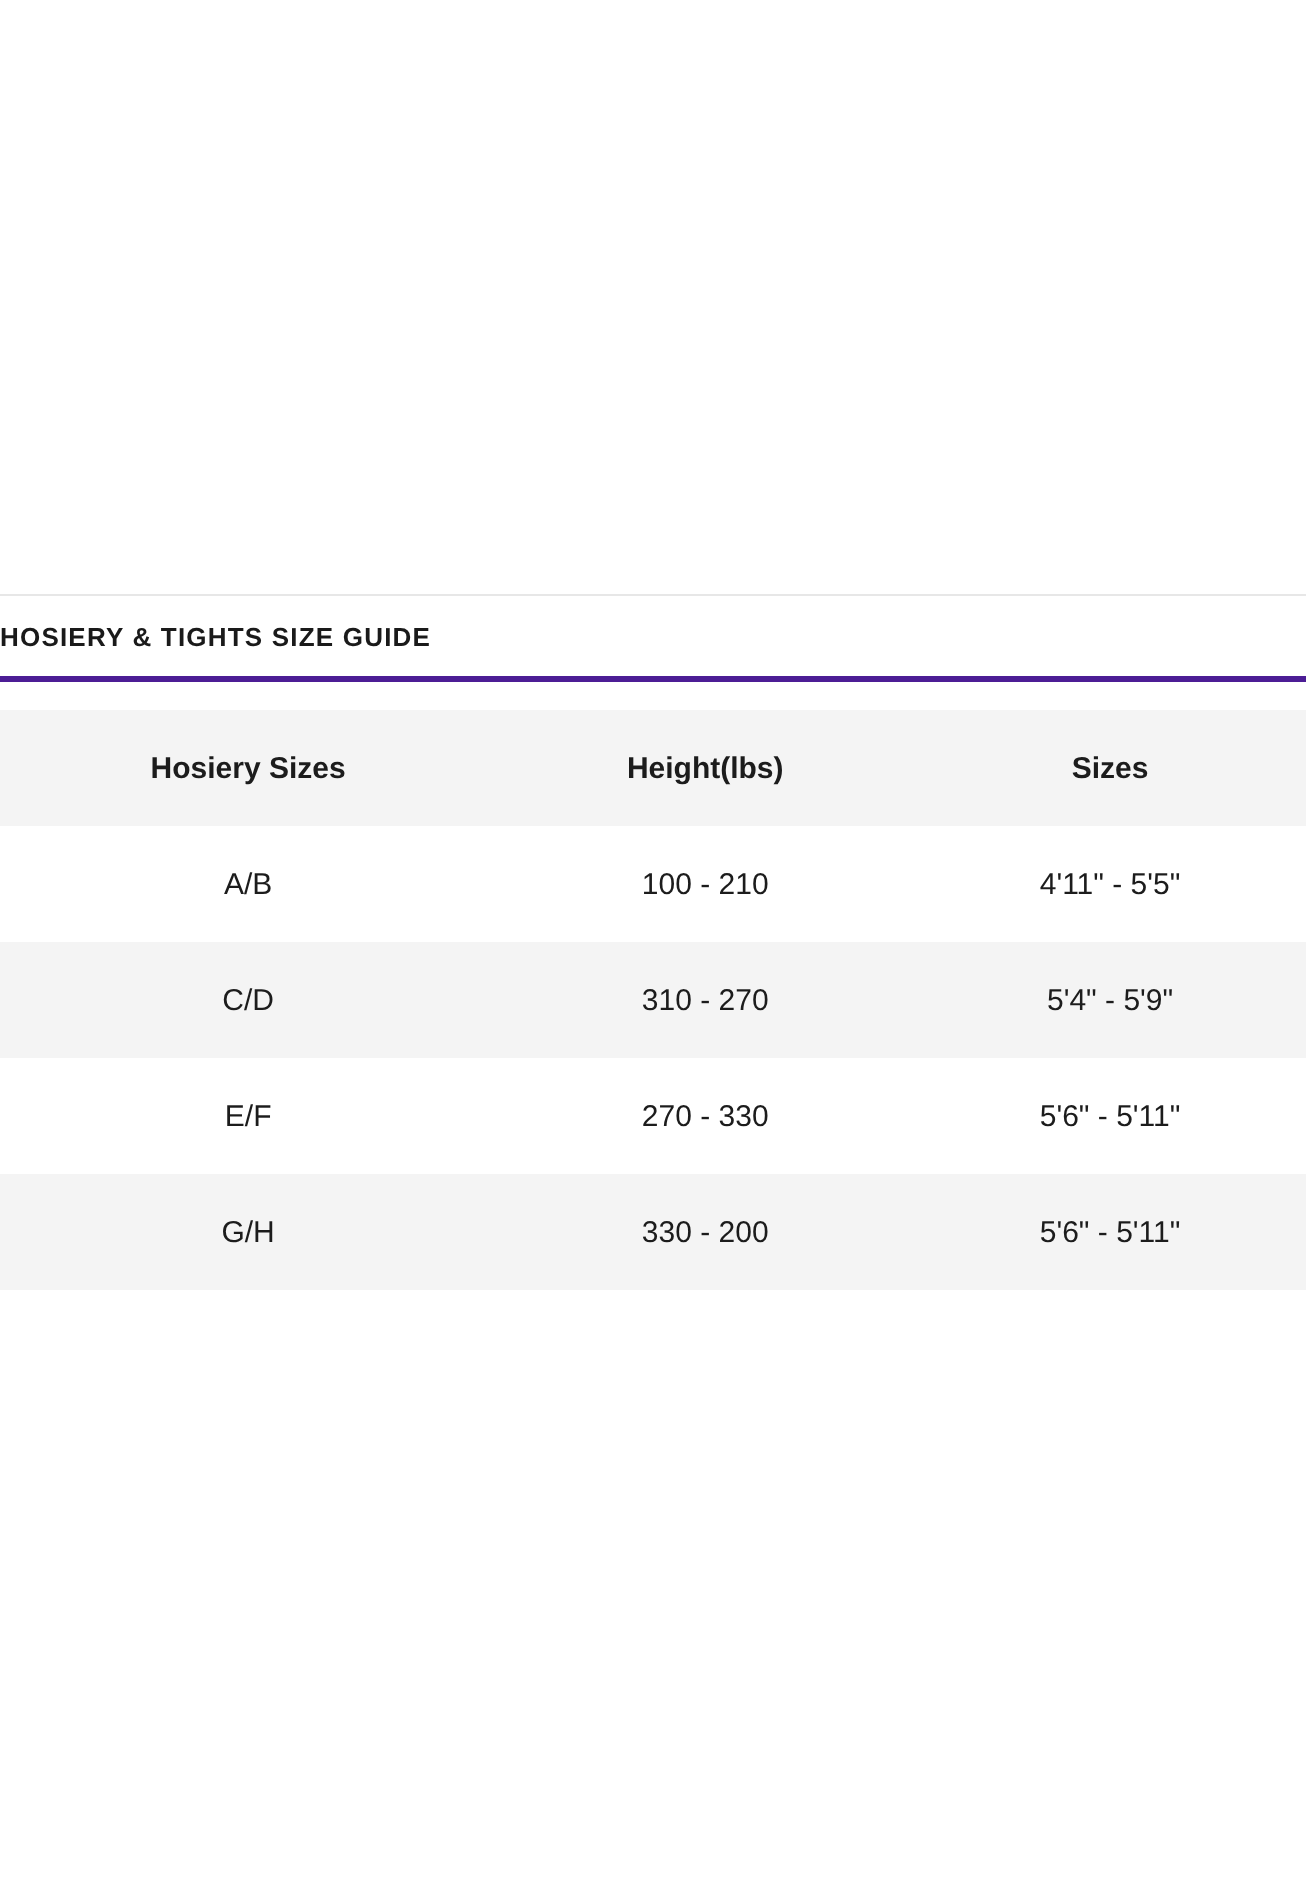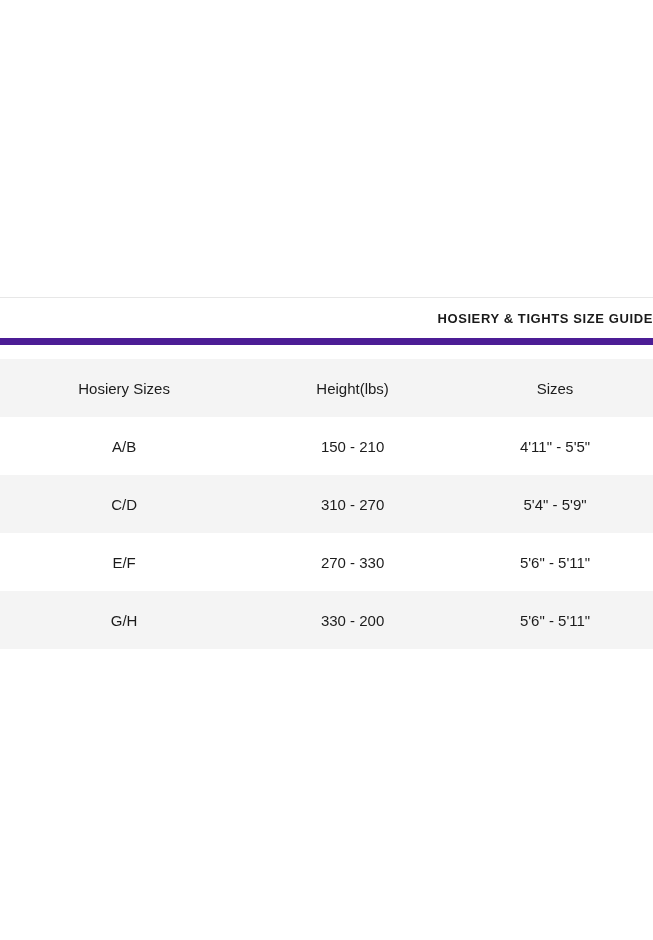--- a/index.html
+++ b/index.html
@@ -16,24 +16,24 @@
   }
   .size-guide-section {
     position: absolute;
     top: 297px;
     left: 0;
     width: 653px;
   }
   .title-bar {
     height: 40px;
     border-top: 1px solid #e7e7e7;
-    border-bottom: 7px solid #4c1d95;
+    border-bottom: 3px solid #4c1d95;
     display: flex;
     align-items: center;
-    justify-content: flex-end;
+    justify-content: flex-start;
     background: #ffffff;
   }
   .title-text {
     font-size: 13px;
     font-weight: bold;
     letter-spacing: 0.6px;
     color: #1a1a1a;
     text-transform: uppercase;
   }
   .table-spacer {
@@ -54,21 +54,21 @@
   table.size-table th,
   table.size-table td {
     text-align: center;
     vertical-align: middle;
     font-size: 15px;
     color: #1c1c1c;
     padding: 0;
     border: none;
   }
   table.size-table th {
-    font-weight: normal;
+    font-weight: bold;
   }
   table.size-table td.size-cell {
     font-weight: normal;
   }
   table.size-table thead tr {
     background: #f4f4f4;
   }
   table.size-table tbody tr:nth-child(even) {
     background: #f4f4f4;
   }
@@ -96,21 +96,21 @@
     <thead>
       <tr>
         <th>Hosiery Sizes</th>
         <th>Height(lbs)</th>
         <th>Sizes</th>
       </tr>
     </thead>
     <tbody>
       <tr>
         <td class="size-cell">A/B</td>
-        <td>150 - 210</td>
+        <td>100 - 210</td>
         <td>4'11" - 5'5"</td>
       </tr>
       <tr>
         <td class="size-cell">C/D</td>
         <td>310 - 270</td>
         <td>5'4" - 5'9"</td>
       </tr>
       <tr>
         <td class="size-cell">E/F</td>
         <td>270 - 330</td>

